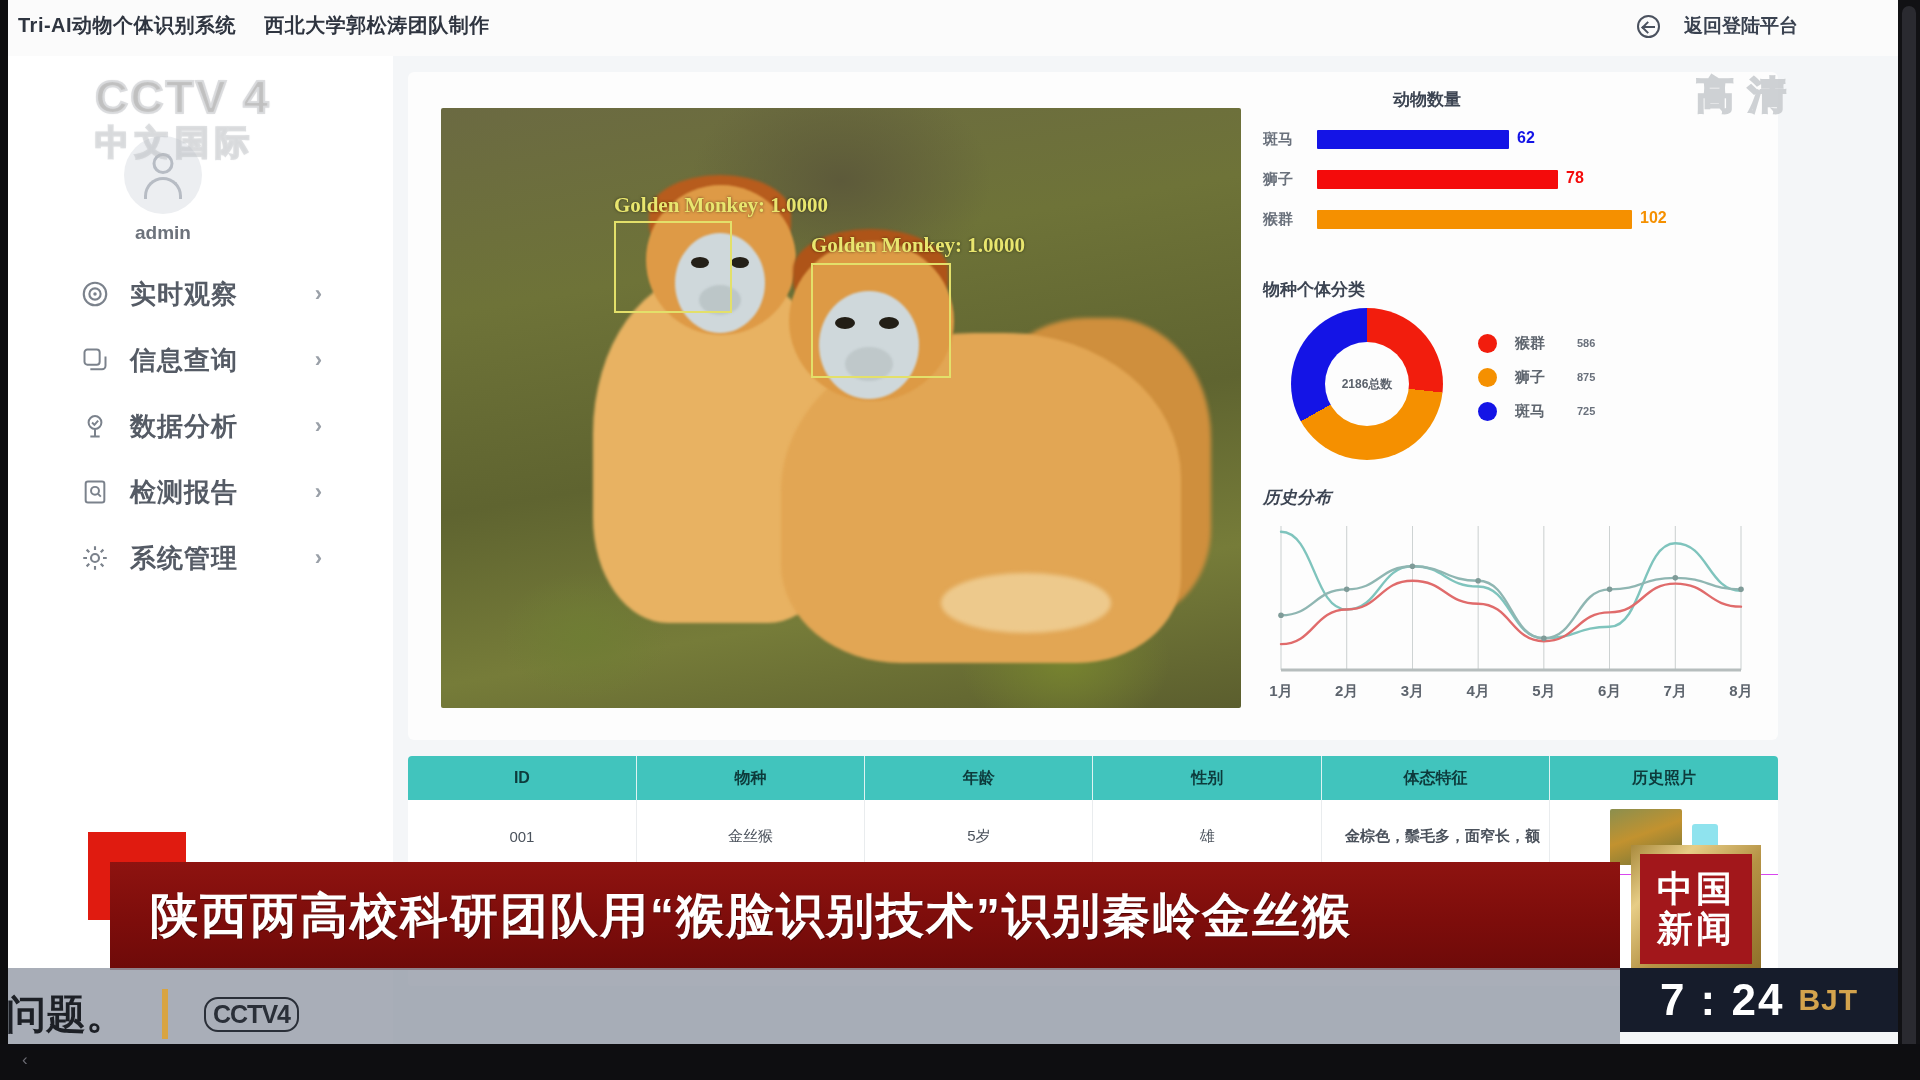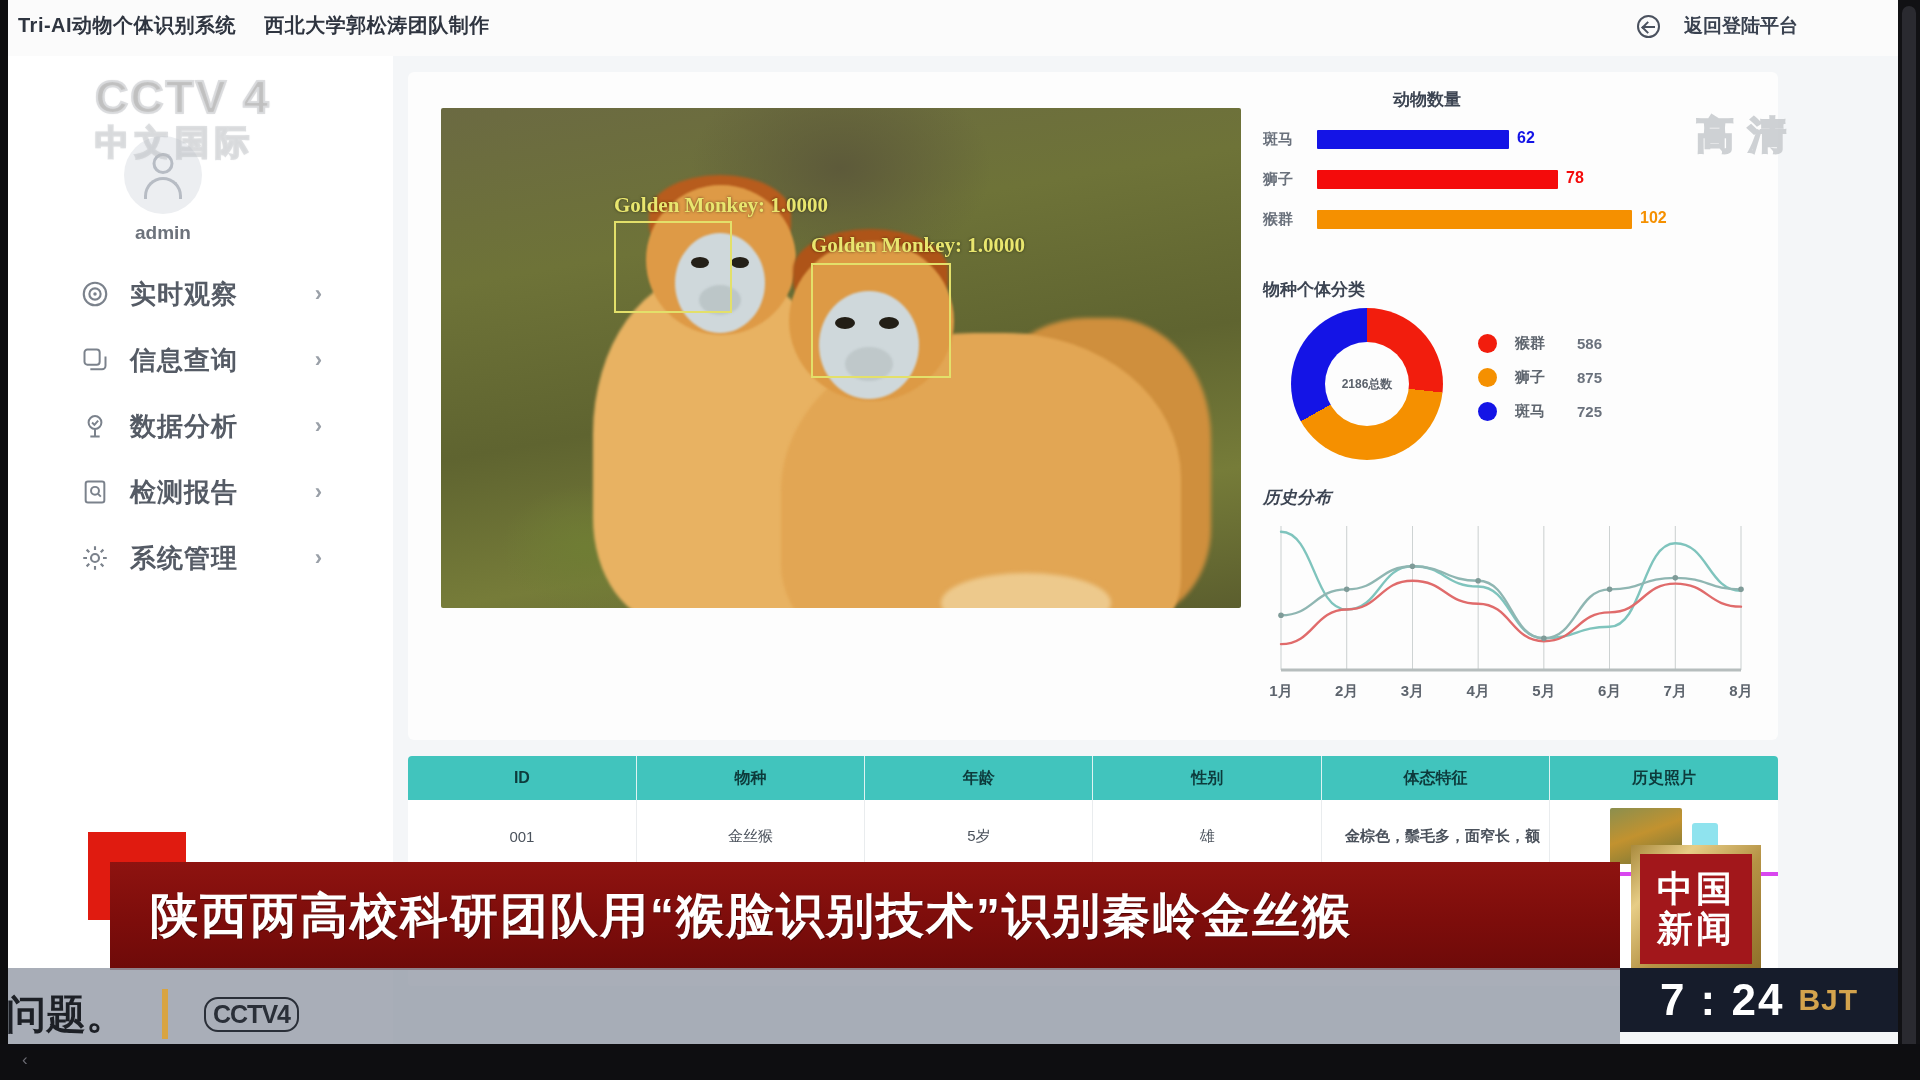--- a/index.html
+++ b/index.html
@@ -82,21 +82,21 @@
 
   
   .content { position:absolute; left:385px; top:56px; width:1505px; height:988px; background:#f4f6f8; }
 
   .panel {
     position:absolute; left:15px; top:16px; width:1370px; height:668px;
     background:#fdfdfd; border-radius:6px;
   }
   
   .detimg {
-    position:absolute; left:33px; top:36px; width:800px; height:500px;
+    position:absolute; left:33px; top:36px; width:800px; height:600px;
     border-radius:2px; overflow:hidden;
     background:
       radial-gradient(ellipse 120px 90px at 18% 88%, #6f7d34 0%, rgba(111,125,52,0) 70%),
       radial-gradient(ellipse 150px 110px at 78% 92%, #77842f 0%, rgba(119,132,47,0) 70%),
       radial-gradient(ellipse 200px 140px at 50% 12%, #5d5a3a 0%, rgba(93,90,58,0) 75%),
       linear-gradient(170deg,#6b6a42 0%, #6e7338 28%, #5f6430 55%, #767c39 78%, #5b5e2e 100%);
   }
 
   
   .mk { position:absolute; }
@@ -158,40 +158,40 @@
   }
   .donut .hole {
     position:absolute; left:34px; top:34px; width:84px; height:84px; border-radius:50%;
     background:#fdfdfd; display:flex; align-items:center; justify-content:center;
     font-size:12px; color:#5b626c; font-weight:bold;
   }
   .legend { position:absolute; left:215px; top:48px; }
   .legend-row { display:flex; align-items:center; height:34px; }
   .legend-row .dot { width:19px; height:19px; border-radius:50%; flex:0 0 auto; }
   .legend-row .lname { width:62px; margin-left:18px; font-size:15px; color:#5f666f; font-weight:bold;}
-  .legend-row .lval  { font-size:15px; color:#6a717c; font-weight:bold; }
+  .legend-row .lval  { font-size:11px; color:#6a717c; font-weight:bold; }
 
   
   .linesec { position:absolute; left:0; top:400px; width:490px; height:240px; }
   .linesec .chart-title{ position:absolute; left:0; top:0;font-style:italic; }
   .linewrap { position:absolute; left:0; top:26px; width:490px; height:190px; }
 
   
   .tablecard {
     position:absolute; left:15px; top:700px; width:1370px; height:230px;
     background:#ffffff; border-radius:4px; overflow:hidden;
   }
   table.dt { width:100%; border-collapse:collapse; table-layout:fixed; }
   table.dt th {
     background:#41c4bd; color:#0d3b3c; font-size:16px; font-weight:bold;
     height:44px; border-right:1px solid #dff3f2;
   }
   table.dt th:last-child{ border-right:none; }
   table.dt td {
-    height:74px; border-right:1px solid #e9ecee; border-bottom:4px solid #d946ef;
+    height:74px; border-right:1px solid #e9ecee; border-bottom:1px solid #d946ef;
     font-size:15px; color:#4b525c; text-align:center; vertical-align:middle;
   }
   table.dt td:last-child{ border-right:none; }
   td.feat { text-align:left; padding-left:14px; font-size:15px; color:#3f4650; font-weight:bold;}
   .thumb {
     display:inline-block; width:72px; height:56px; border-radius:2px; vertical-align:middle;
     background:linear-gradient(160deg,#8b8f4e 0%,#c2922f 45%,#6d7338 100%);
   }
   .thumb2 {
     display:inline-block; width:26px; height:26px; border-radius:3px; background:#8fe3ee;
@@ -207,21 +207,21 @@
   }
   .wm-top { font-size:46px; font-weight:bold; letter-spacing:2px;
             color:rgba(255,255,255,.0);
             -webkit-text-stroke:2px rgba(186,189,193,.9);}
   .wm-bot { font-size:34px; font-weight:bold; letter-spacing:6px; margin-top:-4px;
             color:rgba(255,255,255,0);
             -webkit-text-stroke:2px rgba(190,193,197,.9);}
   .hd-mark {
     position:absolute; right:120px; top:70px; z-index:25; pointer-events:none;
     font-size:38px; font-weight:bold; letter-spacing:14px;
-    color:rgba(255,255,255,0);margin-top:40px; -webkit-text-stroke:2px rgba(198,201,205,.85);
+    color:rgba(255,255,255,0); -webkit-text-stroke:2px rgba(198,201,205,.85);
   }
 
   
   .redblock {
     position:absolute; left:88px; top:832px; width:98px; height:88px;
     background:#e01b10; z-index:40;
   }
   .banner {
     position:absolute; left:110px; top:862px; width:1510px; height:108px;
     background:linear-gradient(180deg,#8e1310 0%, #7d0d0b 55%, #6e0a09 100%);

